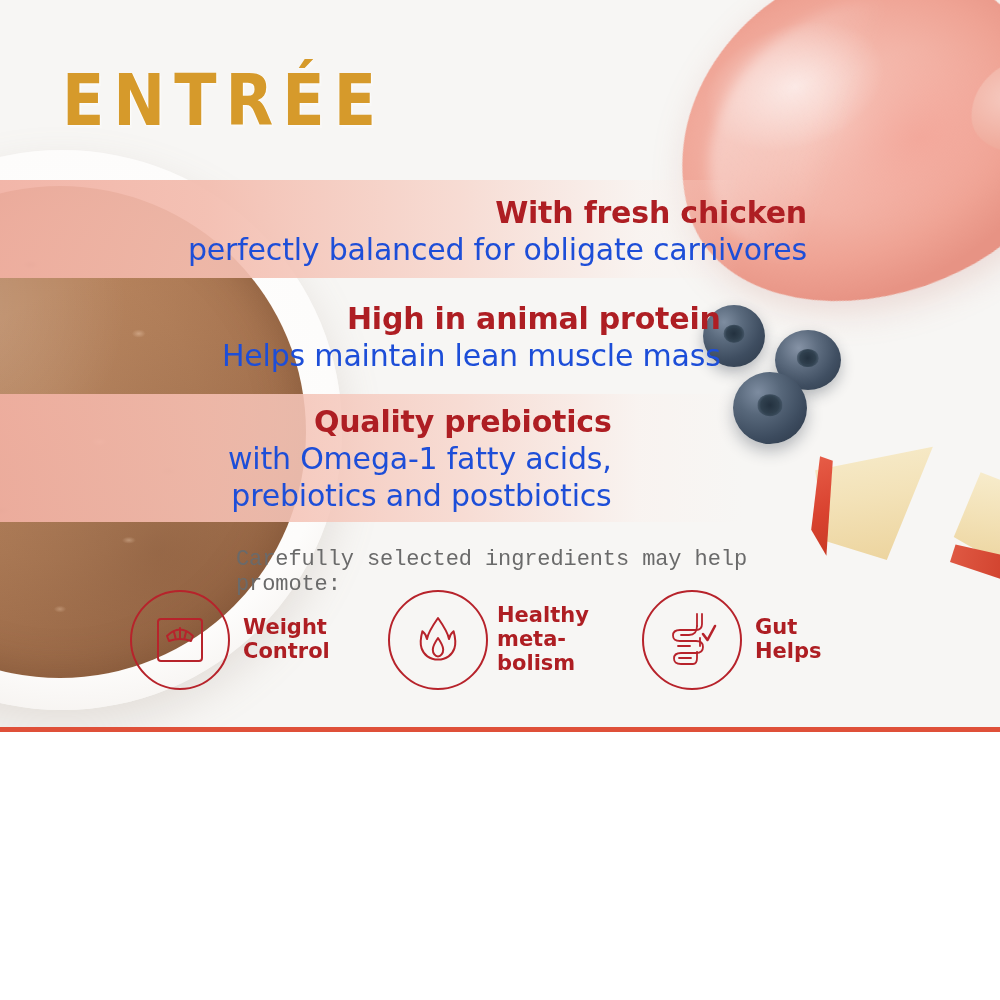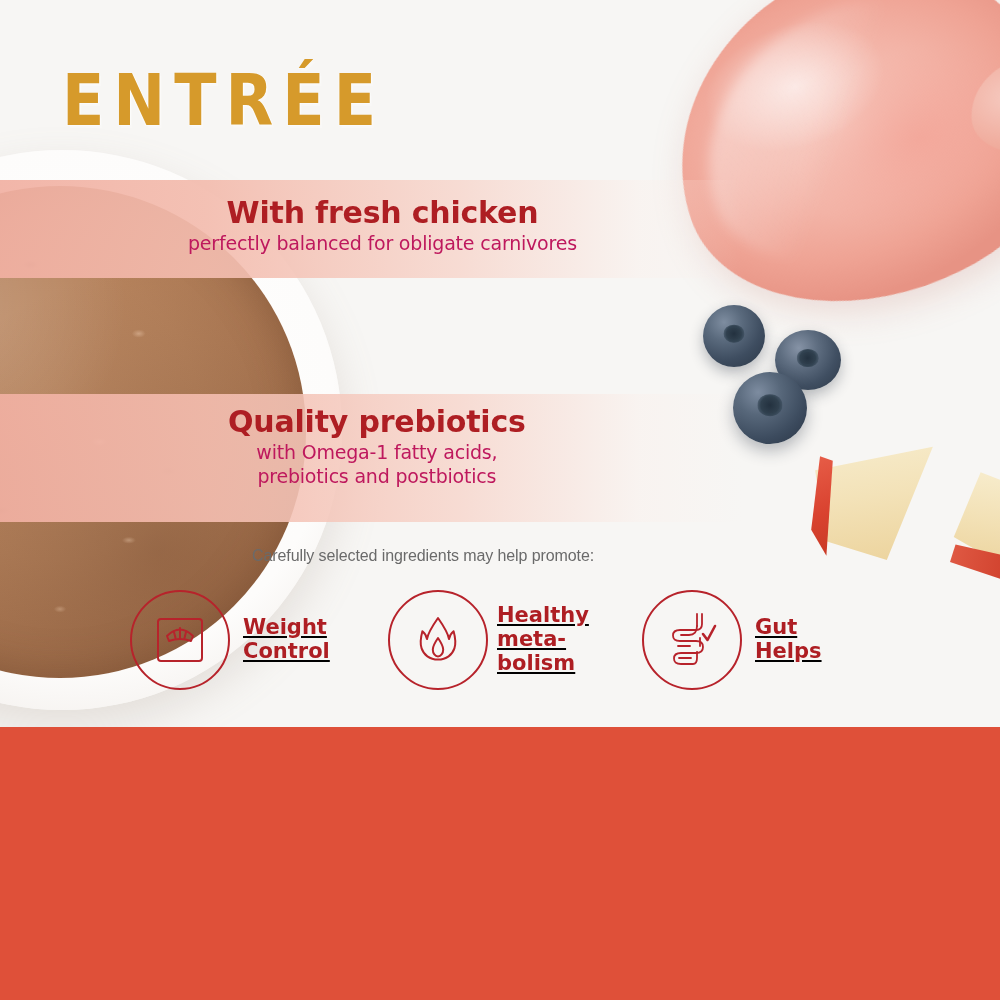--- a/index.html
+++ b/index.html
@@ -1,21 +1,21 @@
 <!DOCTYPE html>
 <html><head>
 <meta charset="utf-8">
 <style>
   html,body{margin:0;padding:0;}
   body{
     width:1000px;height:1000px;overflow:hidden;
     font-family:"Liberation Sans",sans-serif;
     background:#ffffff;
   }
-  #stage{position:relative;width:1000px;height:1000px;overflow:hidden;background:#F7F6F4;}
+  #stage{position:relative;width:1000px;height:732px;overflow:hidden;background:#F7F6F4;}
 
   
   .photo{position:absolute;pointer-events:none;}
 
   
   #chicken{
     left:672px;top:-34px;width:392px;height:330px;
     border-radius:57% 43% 49% 51% / 58% 62% 38% 42%;
     transform:rotate(-19deg);
     background:
@@ -129,43 +129,42 @@
     background:linear-gradient(90deg,
       rgba(241,176,162,.92) 0%,
       rgba(243,188,174,.92) 28%,
       rgba(247,213,203,.80) 62%,
       rgba(251,238,233,.35) 86%,
       rgba(255,255,255,0) 100%);
   }
   #band1{top:180px;width:742px;height:98px;}
   #band3{top:394px;width:742px;height:128px;}
 
-  .benefit{position:absolute;text-align:center;}
+  .benefit{position:absolute;text-align:right;}
   .bh{
     font-size:30px;font-weight:700;color:#AE1E23;line-height:1.08;
     font-family:"DejaVu Sans",sans-serif;letter-spacing:-.2px;
   }
   .bs{
-    font-size:19px;color:#be185d;line-height:1.22;margin-top:3px;
+    font-size:30px;color:#1d4ed8;line-height:1.22;margin-top:3px;
     font-family:"DejaVu Sans",sans-serif;font-weight:400;letter-spacing:-.2px;
   }
   #b1{left:188px;top:197px;}
   #b2{left:222px;top:303px;}
   #b3{left:228px;top:406px;}
 
   #promote{
     position:absolute;left:236px;top:547px;width:520px;
-    font-size:16px;color:#6A6A6A;letter-spacing:-.1px;
-    font-family:Liberation Sans, sans-serif;
-    margin-left:16px;
+    font-size:22px;color:#6A6A6A;letter-spacing:-.1px;
+    font-family:Liberation Mono, monospace;
   }
 
   
   #features{position:absolute;left:130px;top:588px;width:760px;height:116px;}
-  .feat{position:absolute;display:flex;align-items:center;gap:13px;text-decoration:underline;}
+  .feat{position:absolute;display:flex;align-items:center;gap:13px;}
   .circ{width:96px;height:96px;border-radius:50%;border:2px solid #B7232B;
     display:flex;align-items:center;justify-content:center;flex:0 0 auto;background:transparent;}
   .flabel{font-size:21px;font-weight:700;color:#AE1E23;line-height:1.14;
     font-family:"DejaVu Sans",sans-serif;white-space:pre-line;}
   #featWeight{left:0;top:2px;}
   #featMeta{left:258px;top:2px;gap:9px;}
   #featGut{left:512px;top:2px;}
   #featMeta .flabel{width:110px;}
 
   
@@ -196,20 +195,22 @@
 
   <div class="band" id="band1"></div>
   <div class="band" id="band3"></div>
 
   <div class="benefit" id="b1">
     <div class="bh">With fresh chicken</div>
     <div class="bs">perfectly balanced for obligate carnivores</div>
   </div>
 
   <div class="benefit" id="b2">
+    <div class="bh">High in animal protein</div>
+    <div class="bs">Helps maintain lean muscle mass</div>
   </div>
 
   <div class="benefit" id="b3">
     <div class="bh">Quality prebiotics</div>
     <div class="bs" style="white-space:pre-line">with Omega-1 fatty acids,
 prebiotics and postbiotics</div>
   </div>
 
   <div id="promote">Carefully selected ingredients may help promote:</div>
 

